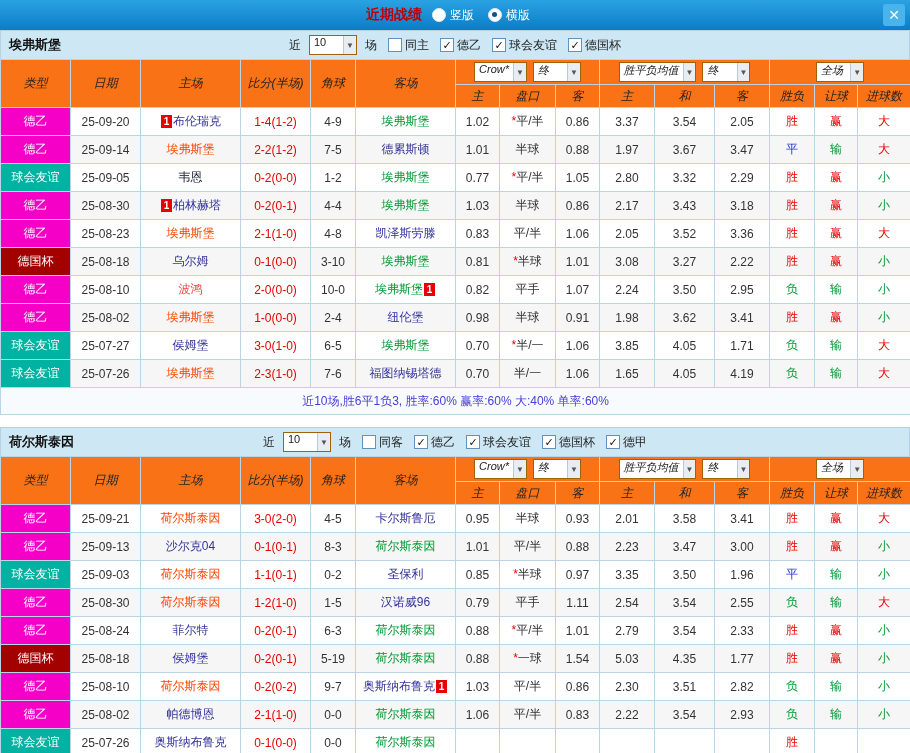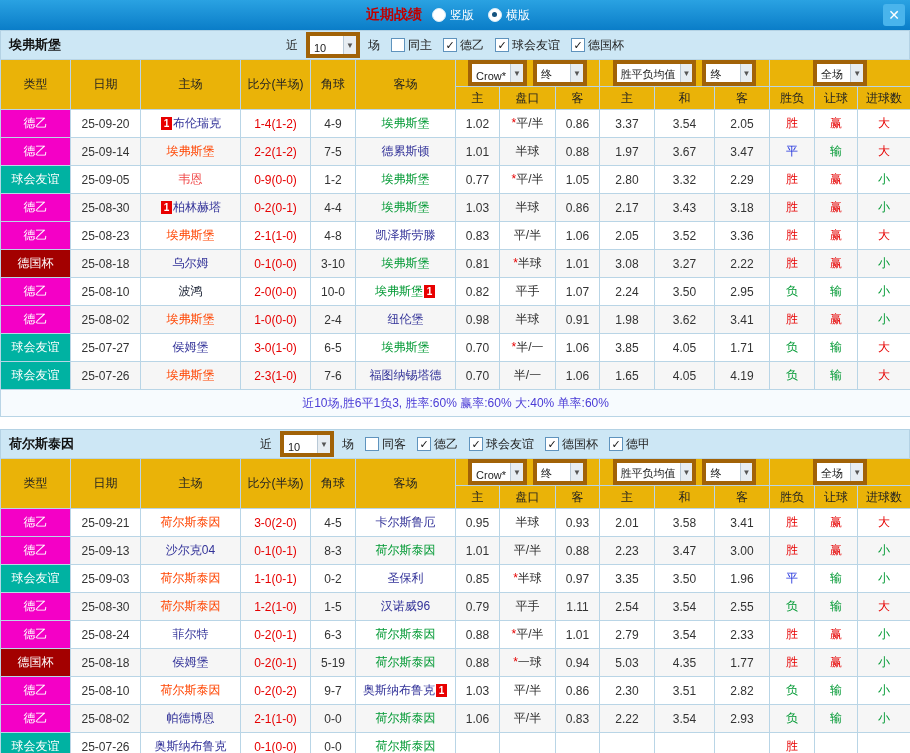--- a/index.html
+++ b/index.html
@@ -18,34 +18,34 @@
   .close-btn{position:absolute;right:5px;top:4px;width:22px;height:22px;background:#49b4ec;
              border-radius:3px;color:#fff;display:flex;align-items:center;justify-content:center;
              font-size:14px;font-weight:bold;cursor:pointer;}
   .section{width:910px;}
   .section + .section{margin-top:12px;}
   .section-title{height:28px;background:#cde7f5;border:1px solid #b4d2e4;border-bottom:none;
                  display:flex;align-items:center;position:relative;}
   .team-name{position:absolute;left:8px;font-weight:bold;font-size:13px;color:#111;}
   .controls{margin:0 auto;display:flex;align-items:center;gap:5px;}
   .lbl{color:#222;}
-  .dd{display:inline-flex;align-items:flex-end;justify-content:space-between;background:#fff;
-      border:4px solid #a16207;height:18px;padding-left:4px;font-size:11px;color:#222;
+  .dd{display:inline-flex;align-items:flex-start;justify-content:space-between;background:#fff;
+      border:1px solid #a16207;height:18px;padding-left:4px;font-size:11px;color:#222;
       min-width:42px;cursor:pointer;margin:0 3px;vertical-align:middle;}
   .dd-val{padding-right:4px;white-space:nowrap;}
   .dd-arrow{background:#e7edf2;border-left:1px solid #b9c9d6;height:100%;display:flex;
             align-items:center;padding:0 2px;font-size:8px;color:#555;}
   .cb-wrap{display:inline-flex;align-items:center;gap:3px;margin-left:6px;cursor:pointer;}
   .cb{width:12px;height:12px;border:1px solid #5f93bd;background:#fff;display:inline-flex;
       align-items:center;justify-content:center;font-size:11px;line-height:11px;color:#111;
       font-weight:bold;}
   .cb-label{color:#222;}
   table{border-collapse:collapse;table-layout:fixed;width:910px;}
   th,td{border:1px solid #b9d5e6;text-align:center;padding:0;white-space:nowrap;overflow:hidden;}
-  thead th{background:#eab308;font-weight:normal;color:#222;height:22px;}
+  thead th{background:#f97316;font-weight:normal;color:#222;height:22px;font-style:italic;}
   thead tr:first-child th{height:24px;}
   tbody td{height:27px;font-size:12px;}
   tr.alt td{background:#f6f6f6;}
   td.type{color:#fff;}
   td.score{color:#e60000;text-align:center;}
   td.num{color:#333;}
   td.team{cursor:pointer;}
   .badge{display:inline-block;width:11px;height:13px;line-height:13px;background:#e80000;
          color:#fff;font-size:10px;font-weight:bold;margin:0 1px;vertical-align:middle;}
   .star{color:#e60000;}
@@ -186,22 +186,22 @@
               <td class="num">1.97</td>
               <td class="num">3.67</td>
               <td class="num">3.47</td>
               <td class="res" style="color: rgb(34, 51, 221);">平</td>
               <td class="res" style="color: rgb(0, 153, 51);">输</td>
               <td class="res" style="color: rgb(230, 0, 0);">大</td>
             </tr>
             <tr class="">
               <td class="type" style="background: rgb(0, 178, 162);">球会友谊</td>
               <td class="date">25-09-05</td>
-              <td class="team"><span class="tname" style="color: #ef4444;">韦恩</span></td>
-              <td class="score">0-9(0-0)</td>
+              <td class="team"><span class="tname" style="color: #0f172a;">韦恩</span></td>
+              <td class="score">0-2(0-0)</td>
               <td class="num">1-2</td>
               <td class="team"><span class="tname" style="color: rgb(0, 153, 51);">埃弗斯堡</span></td>
               <td class="num">0.77</td>
               <td class="num line"><span class="star">*</span><span>平/半</span></td>
               <td class="num">1.05</td>
               <td class="num">2.80</td>
               <td class="num">3.32</td>
               <td class="num">2.29</td>
               <td class="res" style="color: rgb(230, 0, 0);">胜</td>
               <td class="res" style="color: rgb(230, 0, 0);">赢</td>
@@ -254,21 +254,21 @@
               <td class="num">3.08</td>
               <td class="num">3.27</td>
               <td class="num">2.22</td>
               <td class="res" style="color: rgb(230, 0, 0);">胜</td>
               <td class="res" style="color: rgb(230, 0, 0);">赢</td>
               <td class="res" style="color: rgb(0, 153, 51);">小</td>
             </tr>
             <tr class="">
               <td class="type" style="background: rgb(244, 0, 198);">德乙</td>
               <td class="date">25-08-10</td>
-              <td class="team"><span class="tname" style="color: #0f172a;">波鸿</span></td>
+              <td class="team"><span class="tname" style="color: #ef4444;">波鸿</span></td>
               <td class="score">2-0(0-0)</td>
               <td class="num">10-0</td>
               <td class="team"><span class="tname" style="color: rgb(0, 153, 51);">埃弗斯堡</span><span class="badge">1</span></td>
               <td class="num">0.82</td>
               <td class="num line">平手</td>
               <td class="num">1.07</td>
               <td class="num">2.24</td>
               <td class="num">3.50</td>
               <td class="num">2.95</td>
               <td class="res" style="color: rgb(0, 153, 51);">负</td>
@@ -509,21 +509,21 @@
             </tr>
             <tr class="alt">
               <td class="type" style="background: rgb(163, 0, 0);">德国杯</td>
               <td class="date">25-08-18</td>
               <td class="team"><span class="tname" style="color: rgb(51, 51, 153);">侯姆堡</span></td>
               <td class="score">0-2(0-1)</td>
               <td class="num">5-19</td>
               <td class="team"><span class="tname" style="color: rgb(0, 153, 51);">荷尔斯泰因</span></td>
               <td class="num">0.88</td>
               <td class="num line"><span class="star">*</span><span>一球</span></td>
-              <td class="num">0.94</td>
+              <td class="num">1.54</td>
               <td class="num">5.03</td>
               <td class="num">4.35</td>
               <td class="num">1.77</td>
               <td class="res" style="color: rgb(230, 0, 0);">胜</td>
               <td class="res" style="color: rgb(230, 0, 0);">赢</td>
               <td class="res" style="color: rgb(0, 153, 51);">小</td>
             </tr>
             <tr class="">
               <td class="type" style="background: rgb(244, 0, 198);">德乙</td>
               <td class="date">25-08-10</td>

